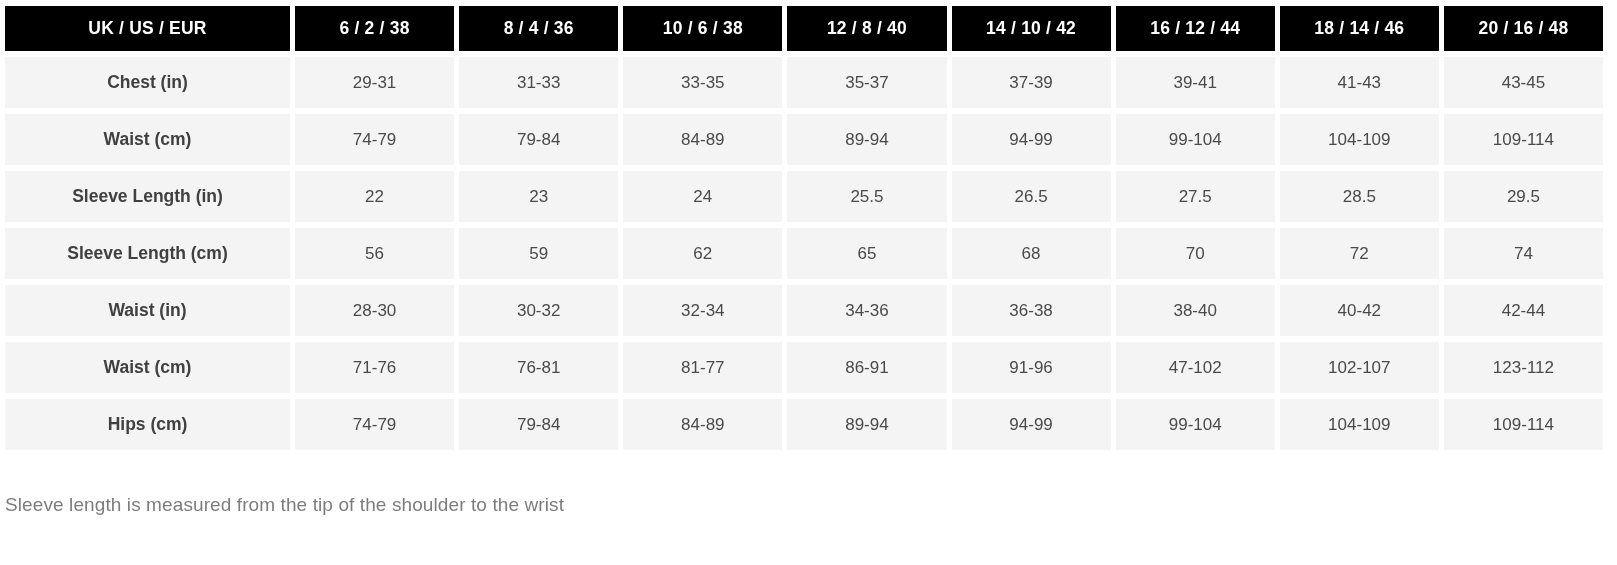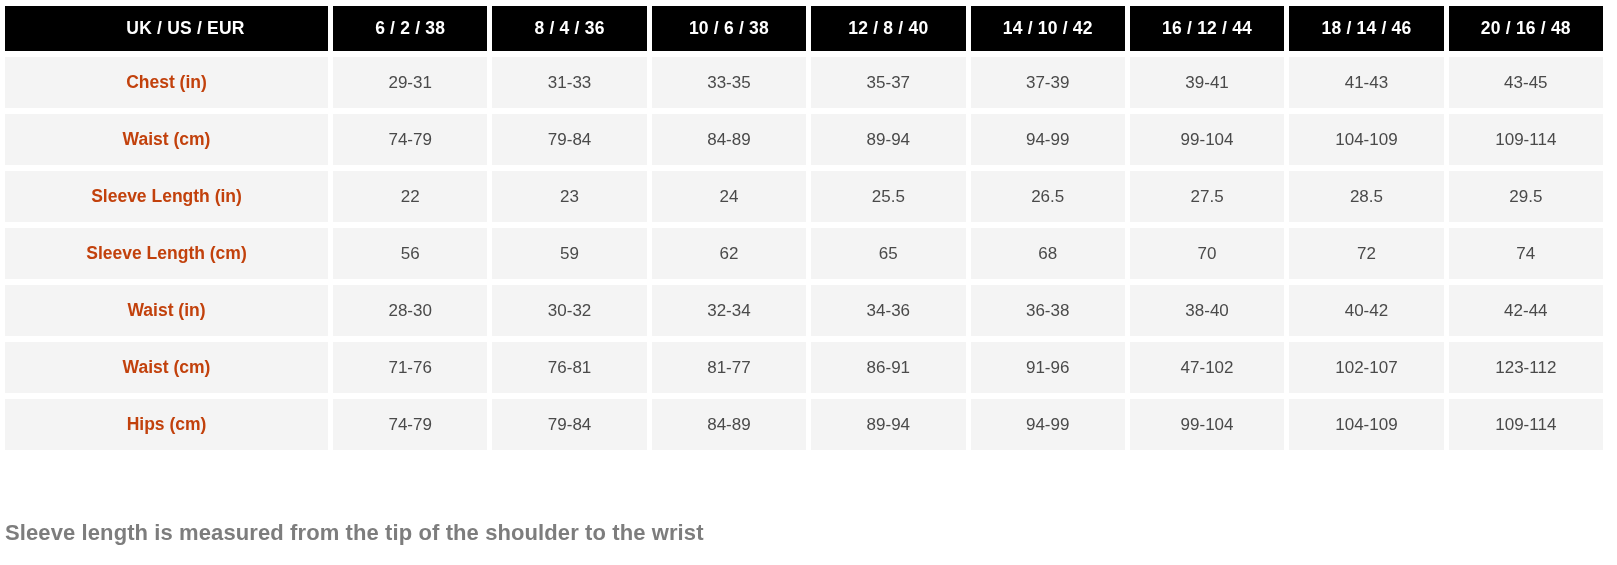--- a/index.html
+++ b/index.html
@@ -37,42 +37,41 @@
     background: #000000;
     color: #ffffff;
     height: 45px;
     font-size: 17.5px;
     font-weight: bold;
     letter-spacing: 0.2px;
     white-space: nowrap;
   }
   thead th.corner-head {
     width: 285px;
-    padding-left: 38px;
   }
   tbody td {
     background: #f4f4f4;
     height: 51px;
     font-size: 17px;
     color: #4a4a4a;
     font-weight: normal;
     white-space: nowrap;
   }
   tbody td.row-label {
-    color: #c2410c;
+    color: #404040;
     font-weight: bold;
     font-size: 17.5px;
   }
   .footnote {
     position: absolute;
     left: 5px;
-    top: 520px;
-    font-size: 22px;
+    top: 494px;
+    font-size: 19px;
     color: #7d7d7d;
-    font-weight: bold;
+    font-weight: normal;
     letter-spacing: 0.1px;
     white-space: nowrap;
   }
 </style>
 </head>
 <body>
 
 <div class="size-chart">
   <table class="size-table">
     <thead>

